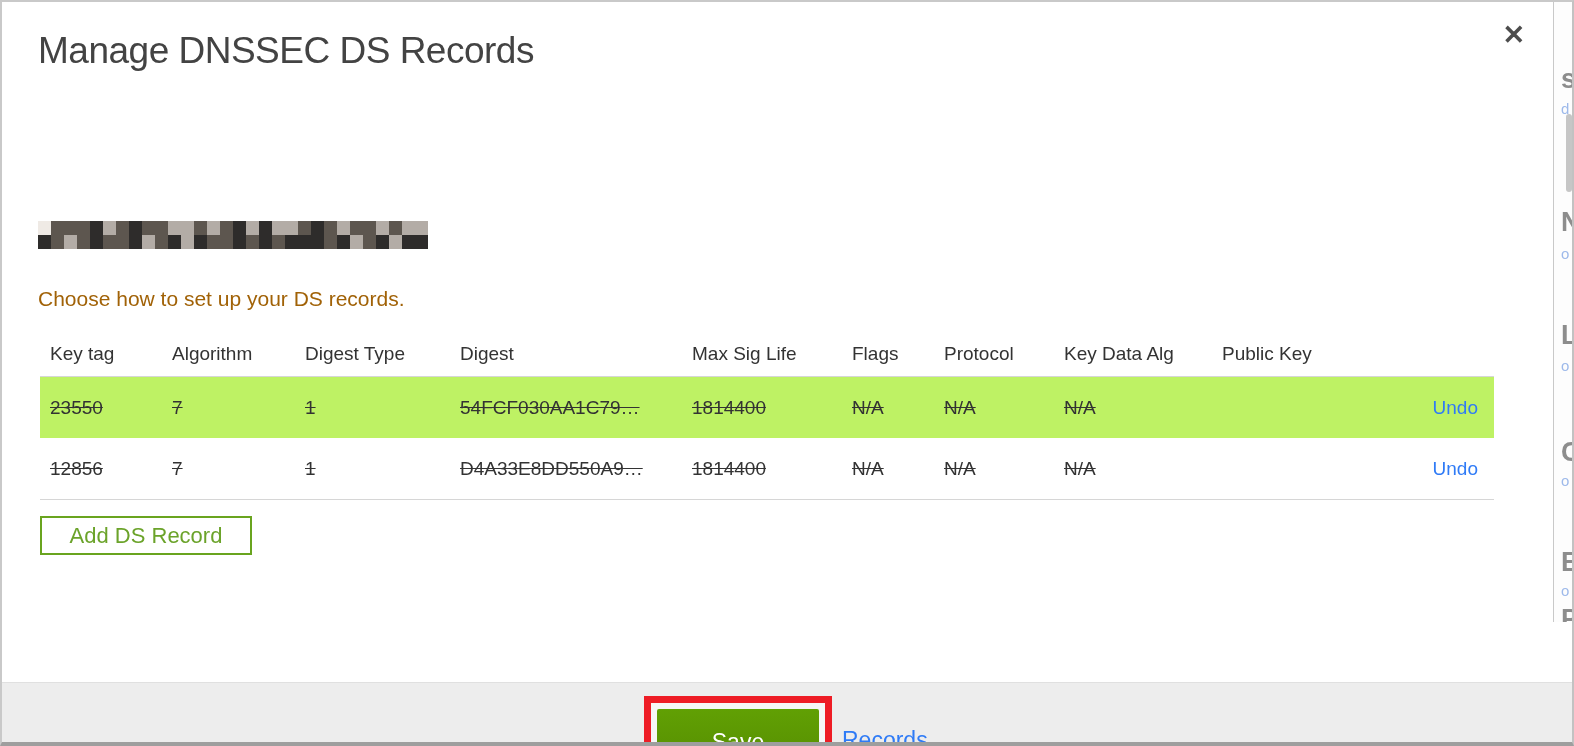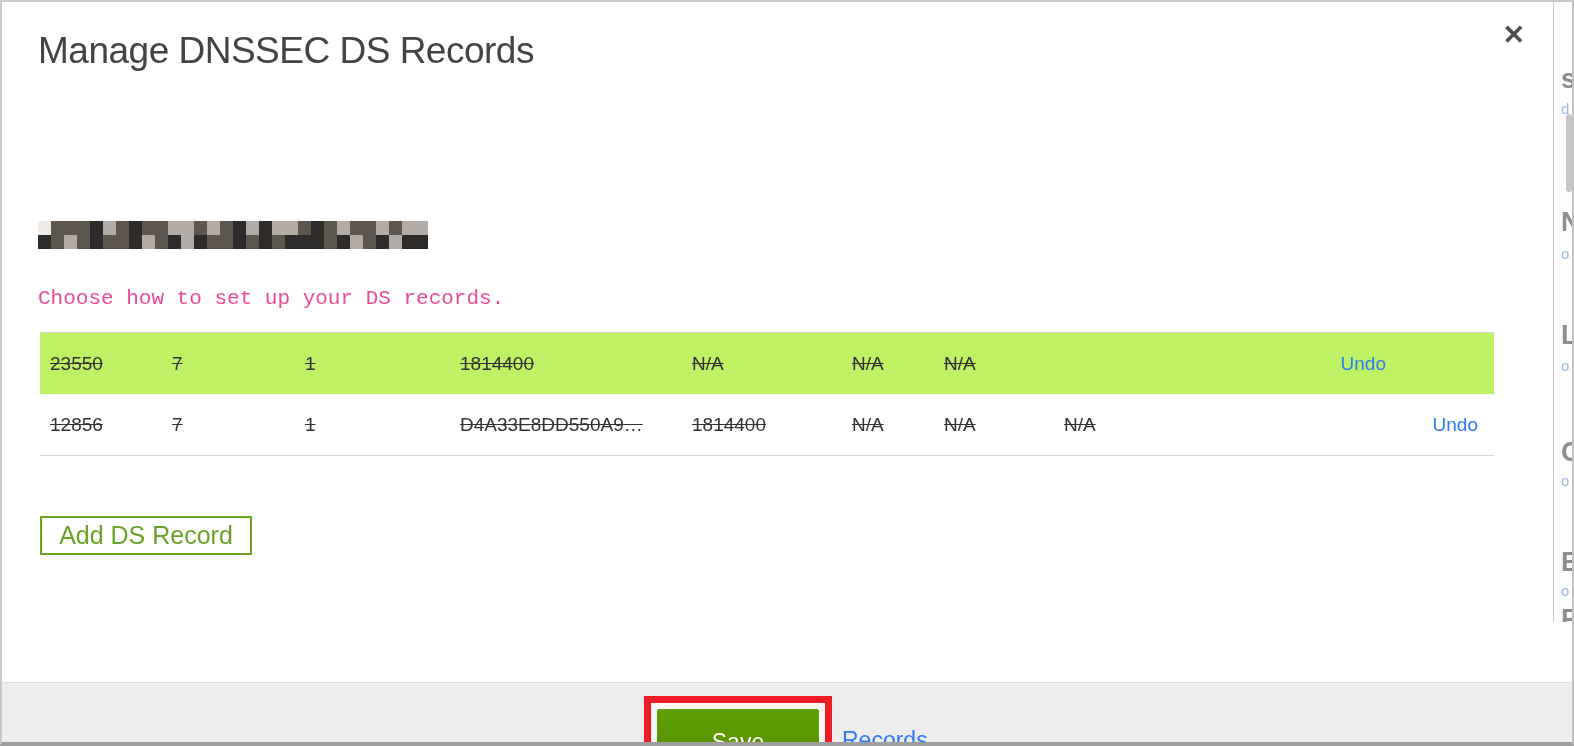--- a/index.html
+++ b/index.html
@@ -32,21 +32,21 @@
     position:absolute; right:28px; top:20px; font-size:27px; font-weight:bold; color:#4d4d4d;
     cursor:pointer; line-height:1;
   }
 
   .redacted {
     position:absolute; left:36px; top:219px; width:390px; height:28px;
     display:flex; flex-wrap:wrap; overflow:hidden; filter:blur(0.5px);
   }
   .redacted .px { width:13px; height:14px; }
 
-  .desc { position:absolute; left:36px; top:285px; font-size:21px; color:#ec4899;font-family:Liberation Mono, monospace; }
+  .desc { position:absolute; left:36px; top:285px; font-size:21px; color:#a16207; }
 
   
   .table { position:absolute; left:38px; top:330px; width:1454px; font-size:19px; color:#333; }
   .t-row {
     display:grid;
     grid-template-columns:122px 133px 155px 232px 160px 92px 120px 158px 1fr 92px;
     align-items:center;
   }
   .t-head { height:44px; }
   .t-head .cell { font-weight:400; color:#333; }
@@ -54,21 +54,21 @@
   .row-0 { background:#bef264; border-top:1px solid #d6d6d6; }
   .row-1 { background:#fff; border-bottom:1px solid #d6d6d6; }
   .cell { padding-left:10px; white-space:nowrap; overflow:hidden; }
   .struck { text-decoration:line-through; }
   .cell-action { text-align:right; padding-right:16px; padding-left:0; }
   .undo-link { color:#2f7bf6; text-decoration:none; cursor:pointer;text-align:center; }
 
   .add-btn {
     position:absolute; left:38px; top:514px; width:212px; height:39px;
     background:#fff; border:2px solid #69a41f; color:#6ba32a;
-    font-size:25px; font-family:"Liberation Sans", sans-serif; cursor:pointer;text-align:center;
+    font-size:22px; font-family:"Liberation Sans", sans-serif; cursor:pointer;text-align:center;
   }
 
   
   .footer {
     position:relative; width:100%; height:120px; background:#ededed; border-top:1px solid #e0e0e0;
   }
   .red-box {
     position:absolute; left:642px; top:13px;
     border:7px solid #ee1c25; padding:6px; background:#f6f6f6;
   }
@@ -152,25 +152,38 @@
           <div class="px" style="background: rgb(93, 86, 79);"></div>
           <div class="px" style="background: rgb(46, 44, 43);"></div>
           <div class="px" style="background: rgb(179, 172, 166);"></div>
           <div class="px" style="background: rgb(46, 44, 43);"></div>
           <div class="px" style="background: rgb(46, 44, 43);"></div>
         </div>
 
       <div class="desc">Choose how to set up your DS records.</div>
 
       <div class="table">
+        <div class="t-row t-head">
+          <div class="cell">Key tag</div>
+          <div class="cell">Algorithm</div>
+          <div class="cell">Digest Type</div>
+          <div class="cell">Digest</div>
+          <div class="cell">Max Sig Life</div>
+          <div class="cell">Flags</div>
+          <div class="cell">Protocol</div>
+          <div class="cell">Key Data Alg</div>
+          <div class="cell">Public Key</div>
+          <div class="cell cell-action"></div>
+        </div>
 
         <div class="t-row t-body-row row-0">
           <div class="cell struck">23550</div>
           <div class="cell struck">7</div>
           <div class="cell struck">1</div>
+          <div class="cell struck">54FCF030AA1C79…</div>
           <div class="cell struck">1814400</div>
           <div class="cell struck">N/A</div>
           <div class="cell struck">N/A</div>
           <div class="cell struck">N/A</div>
           <div class="cell struck"></div>
           <div class="cell cell-action"><a class="undo-link">Undo</a></div>
         </div>
 
         <div class="t-row t-body-row row-1">
           <div class="cell struck">12856</div>

